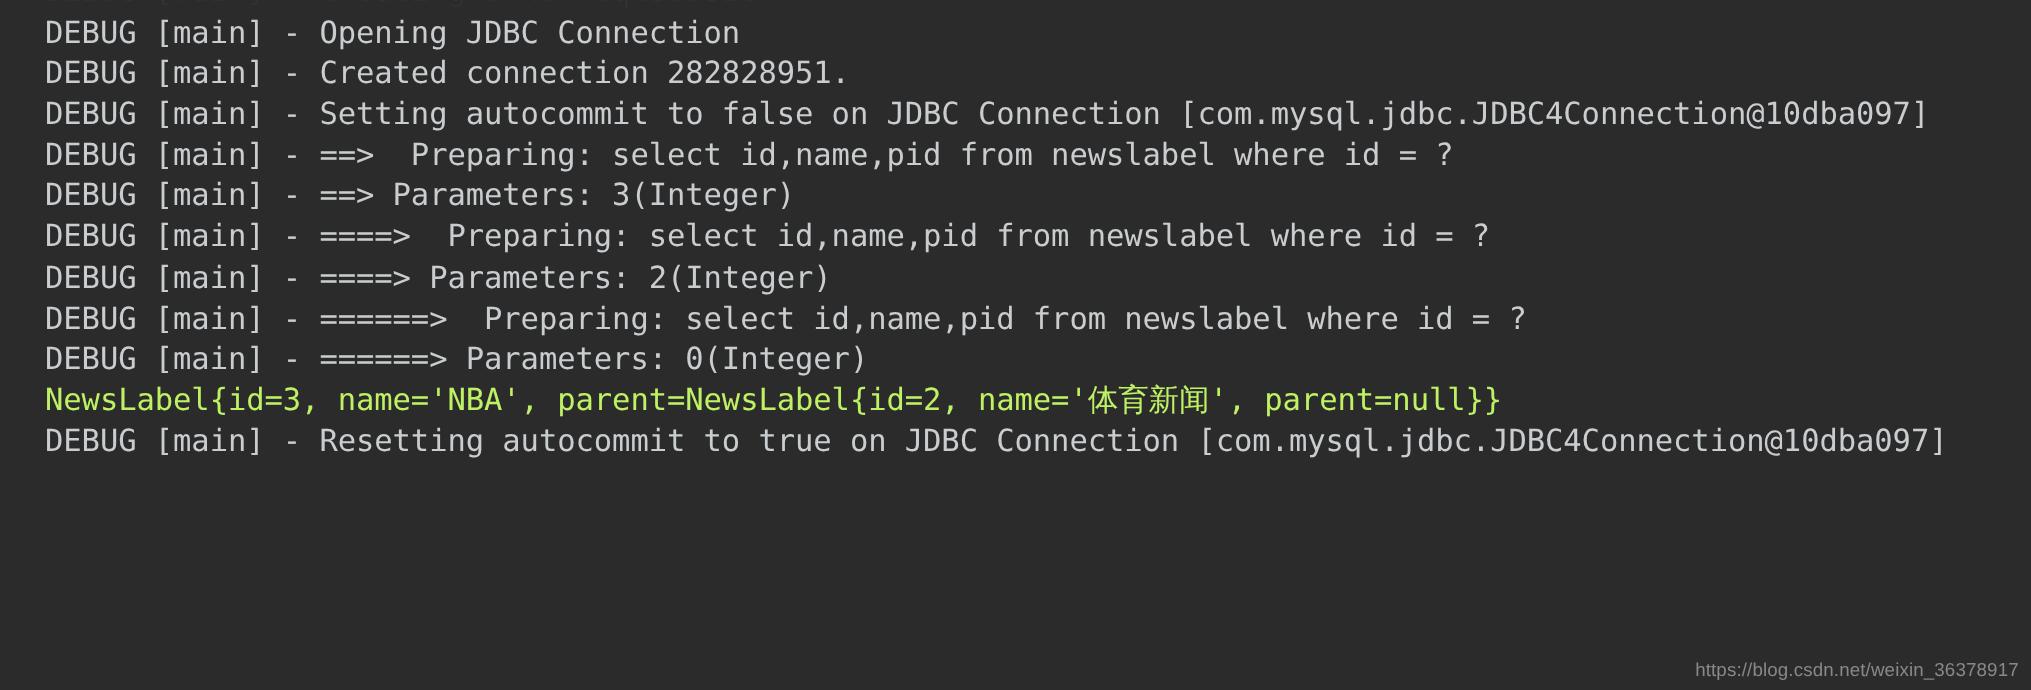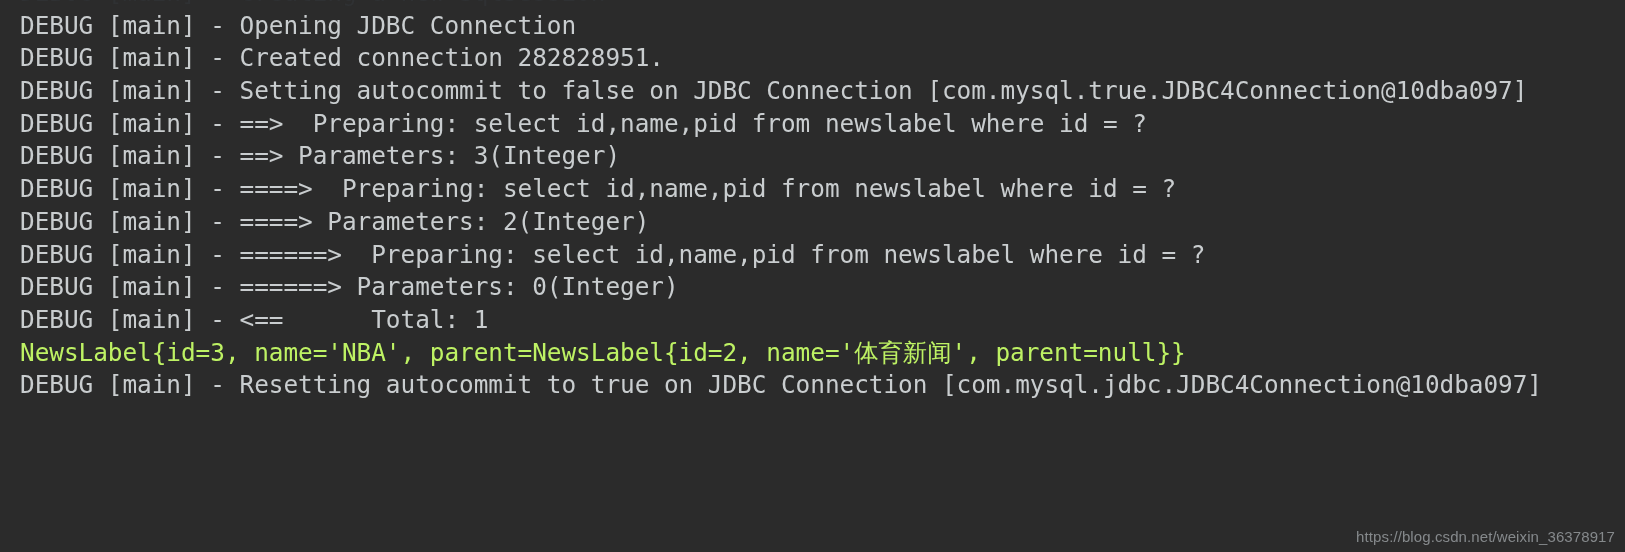--- a/index.html
+++ b/index.html
@@ -28,21 +28,21 @@
     top: -23px;
     width: 1625px;
     padding: 0;
     margin: 0;
     list-style: none;
   }
   .log-line {
     display: block;
     height: 32.7px;
     line-height: 32.7px;
-    padding-left: 20px;
+    padding-left: 36px;
     font-family: "DejaVu Sans Mono", "Liberation Mono", monospace;
     font-size: 24.4px;
     letter-spacing: -0.05px;
     color: #c9cdcf;
     white-space: pre;
     -webkit-font-smoothing: antialiased;
   }
   .log-line.clipped-top {
     color: #2f3133;
   }
@@ -64,27 +64,26 @@
 </style>
 </head>
 <body>
 
 <div id="console-root">
 
   <div id="log-lines">
     <div class="log-line clipped-top">DEBUG [main] - Creating a new SqlSession</div>
   <div class="log-line">DEBUG [main] - Opening JDBC Connection</div>
       <div class="log-line">DEBUG [main] - Created connection 282828951.</div>
-      <div class="log-line">DEBUG [main] - Setting autocommit to false on JDBC Connection [com.mysql.true.JDBC4Connection@10dba097]</div>
+      <div class="log-line">DEBUG [main] - Setting autocommit to false on JDBC Connection [com.mysql.jdbc.JDBC4Connection@10dba097]</div>
       <div class="log-line">DEBUG [main] - ==&gt;  Preparing: select id,name,pid from newslabel where id = ?</div>
       <div class="log-line">DEBUG [main] - ==&gt; Parameters: 3(Integer)</div>
       <div class="log-line">DEBUG [main] - ====&gt;  Preparing: select id,name,pid from newslabel where id = ?</div>
       <div class="log-line">DEBUG [main] - ====&gt; Parameters: 2(Integer)</div>
       <div class="log-line">DEBUG [main] - ======&gt;  Preparing: select id,name,pid from newslabel where id = ?</div>
       <div class="log-line">DEBUG [main] - ======&gt; Parameters: 0(Integer)</div>
-      <div class="log-line">DEBUG [main] - &lt;==      Total: 1</div>
       <div class="log-line result">NewsLabel{id=3, name='NBA', parent=NewsLabel{id=2, name='体育新闻', parent=null}}</div>
       <div class="log-line">DEBUG [main] - Resetting autocommit to true on JDBC Connection [com.mysql.jdbc.JDBC4Connection@10dba097]</div>
     </div>
 
   <div id="watermark">https://blog.csdn.net/weixin_36378917</div>
 
 </div>
 
 </body></html>

